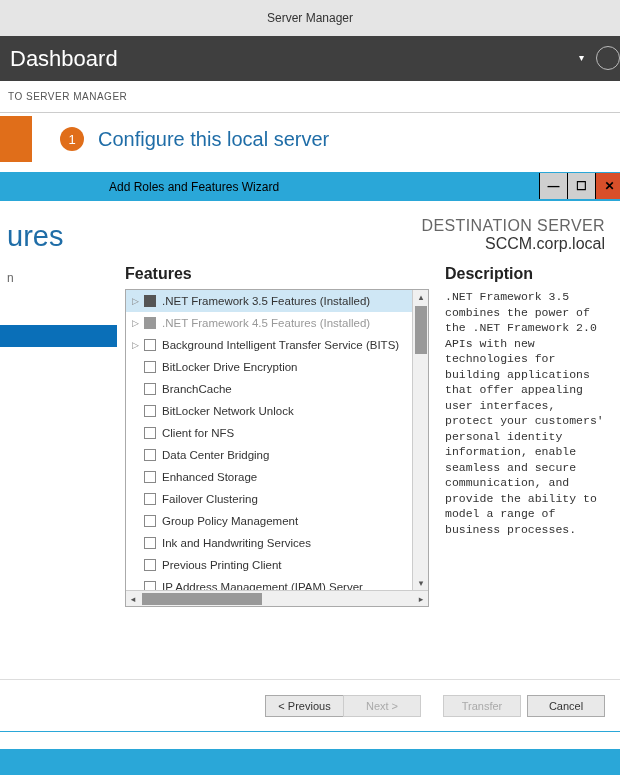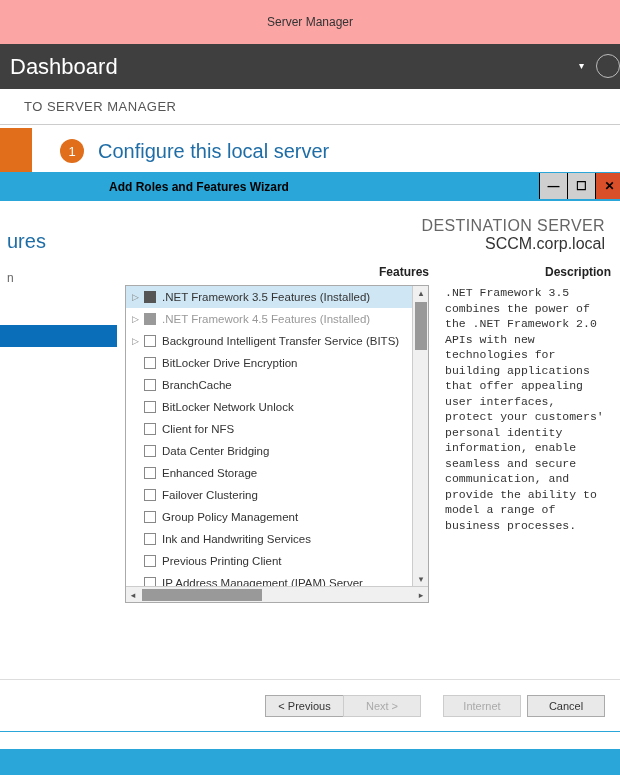--- a/index.html
+++ b/index.html
@@ -7,22 +7,22 @@
     font-family: "Segoe UI", Arial, sans-serif;
     font-size: 12px;
     background: #fff;
     width: 620px;
     height: 775px;
     overflow: hidden;
     position: relative;
   }
   
   .sm-titlebar {
-    height: 44px;
-    background: #fca5a5;
+    height: 36px;
+    background: #e5e5e5;
     color: #333;
     display: flex;
     align-items: center;
     justify-content: center;
     font-size: 12px;
   }
   .sm-header {
     height: 45px;
     background: #3f3f3f;
     display: flex;
@@ -43,22 +43,22 @@
   .sm-header .refresh-circle {
     position: absolute;
     right: 0;
     top: 10px;
     width: 24px;
     height: 24px;
     border: 1px solid #bbb;
     border-radius: 50%;
   }
   .sm-welcome {
-    padding: 10px 12px 0 24px;
-    font-size: 13px;
+    padding: 10px 12px 0 8px;
+    font-size: 10px;
     letter-spacing: 0.5px;
     color: #555;
     text-transform: uppercase;
   }
   .sm-divider { height: 1px; background: #ccc; margin-top: 10px; }
   .sm-quickstart {
     display: flex;
     align-items: center;
     height: 52px;
     padding-left: 0;
@@ -99,21 +99,20 @@
     background: #2aa7d8;
     display: flex;
     align-items: center;
     position: relative;
   }
   .wiz-title {
     position: absolute;
     left: 120px;
     color: #000;
     font-size: 12px;
-    font-weight: bold;
   }
   .wiz-controls {
     position: absolute;
     right: 0;
     top: 0;
     display: flex;
   }
   .wiz-ctrl {
     width: 28px; height: 26px;
     border-left: 1px solid #000;
@@ -127,21 +126,21 @@
 
   .wiz-top {
     height: 58px;
     display: flex;
     align-items: flex-end;
     justify-content: space-between;
     padding: 0 18px 6px 18px;
   }
   .wiz-page-title {
     color: #1f6da7;
-    font-size: 20px;
+    font-size: 29px;
     font-weight: 300;
   }
   .wiz-dest {
     text-align: right;
     font-size: 16px;
     color: #666;
   }
   .wiz-dest .label { letter-spacing: 0.4px; }
   .wiz-dest .value { color: #333; }
 
@@ -183,25 +182,24 @@
     gap: 16px;
     flex: 1;
     min-height: 0;
   }
   .wiz-features {
     width: 304px;
     display: flex;
     flex-direction: column;
   }
   .wiz-col-header {
-    font-size: 12px;
+    font-size: 16px;
     font-weight: bold;
     color: #222;
     margin-bottom: 6px;
-    text-align: right;
   }
   .tree-box {
     border: 1px solid #aaa;
     height: 318px;
     display: flex;
     flex-direction: column;
   }
   .tree-scroll {
     flex: 1;
     overflow: hidden;
@@ -471,18 +469,18 @@
       </div>
     </div>
   </div>
 
   <div class="wiz-buttons">
     <div class="wiz-btn-pair">
       <div class="wiz-btn prev">&lt; Previous</div>
       <div class="wiz-btn disabled">Next &gt;</div>
     </div>
     <div class="wiz-gap"></div>
-    <div class="wiz-btn disabled">Internet</div>
+    <div class="wiz-btn disabled">Transfer</div>
     <div class="wiz-btn">Cancel</div>
   </div>
 </div>
 
 <div class="bottom-stripe"></div>
 
 </body></html>

